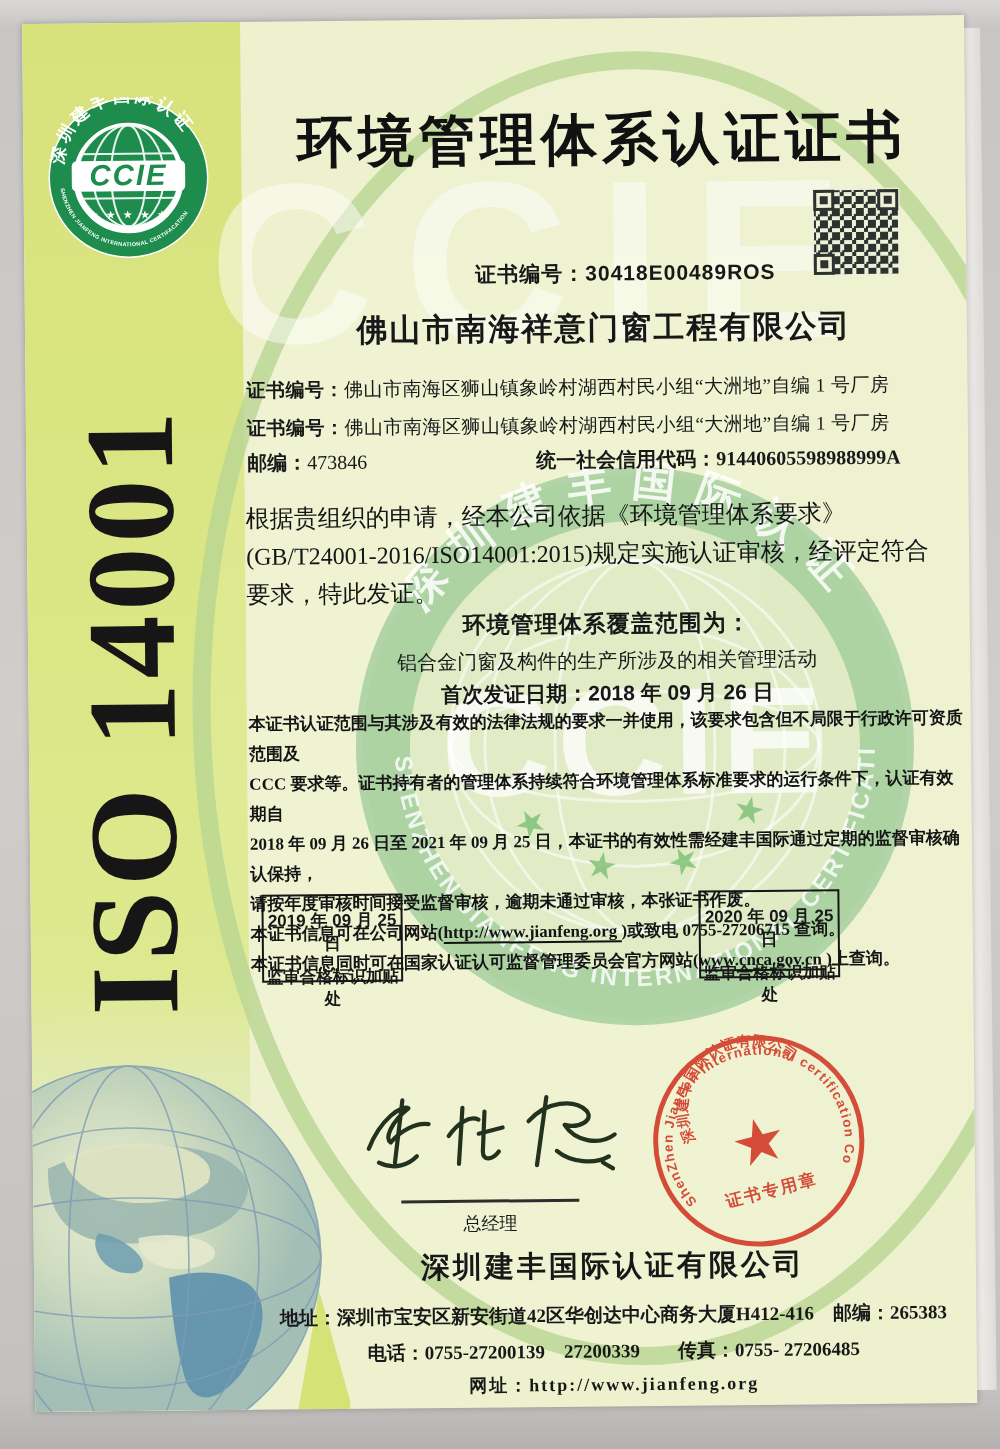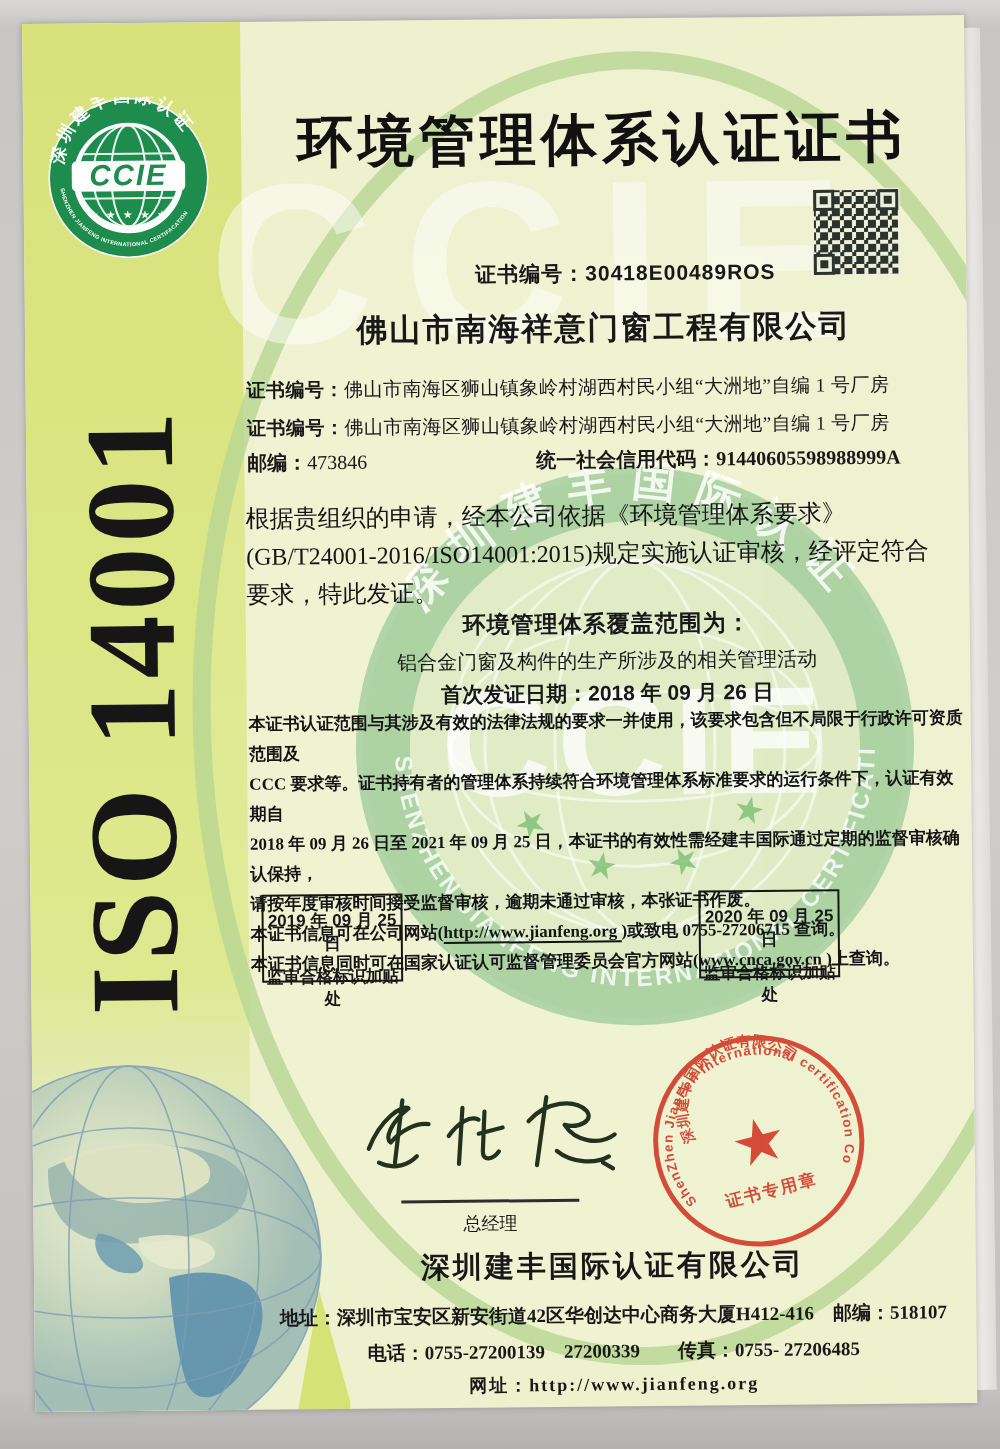--- a/index.html
+++ b/index.html
@@ -246,21 +246,21 @@
       </text>
       <text font-size="14.5" font-weight="bold" fill="#d23a28" letter-spacing="0.5">
         <textPath href="#slCn">深圳建丰国际认证有限公司</textPath>
       </text>
       <text x="115" y="137" text-anchor="middle" font-size="62" fill="#d23a28">★</text>
       <text x="115" y="172" text-anchor="middle" font-size="17" font-weight="bold" fill="#d23a28" letter-spacing="2">证书专用章</text>
     </svg>
 
     <div class="abs ct hei" id="issuer-name">深圳建丰国际认证有限公司</div>
     <div class="abs ct" id="issuer-addr">
-      <span class="lbl">地址：</span><span>深圳市宝安区新安街道42区华创达中心商务大厦H412-416</span><span class="lbl">　邮编：</span><span>518107</span>
+      <span class="lbl">地址：</span><span>深圳市宝安区新安街道42区华创达中心商务大厦H412-416</span><span class="lbl">　邮编：</span><span>265383</span>
     </div>
     <div class="abs ct" id="issuer-phone">
       <span class="lbl">电话：</span><span>0755-27200139　27200339</span><span class="lbl">　　传真：</span><span>0755- 27206485</span>
     </div>
     <div class="abs ct" id="issuer-web">
       <span class="lbl">网址：</span><span>http://www.jianfeng.org</span>
     </div>
 
   </div>
 </div>

